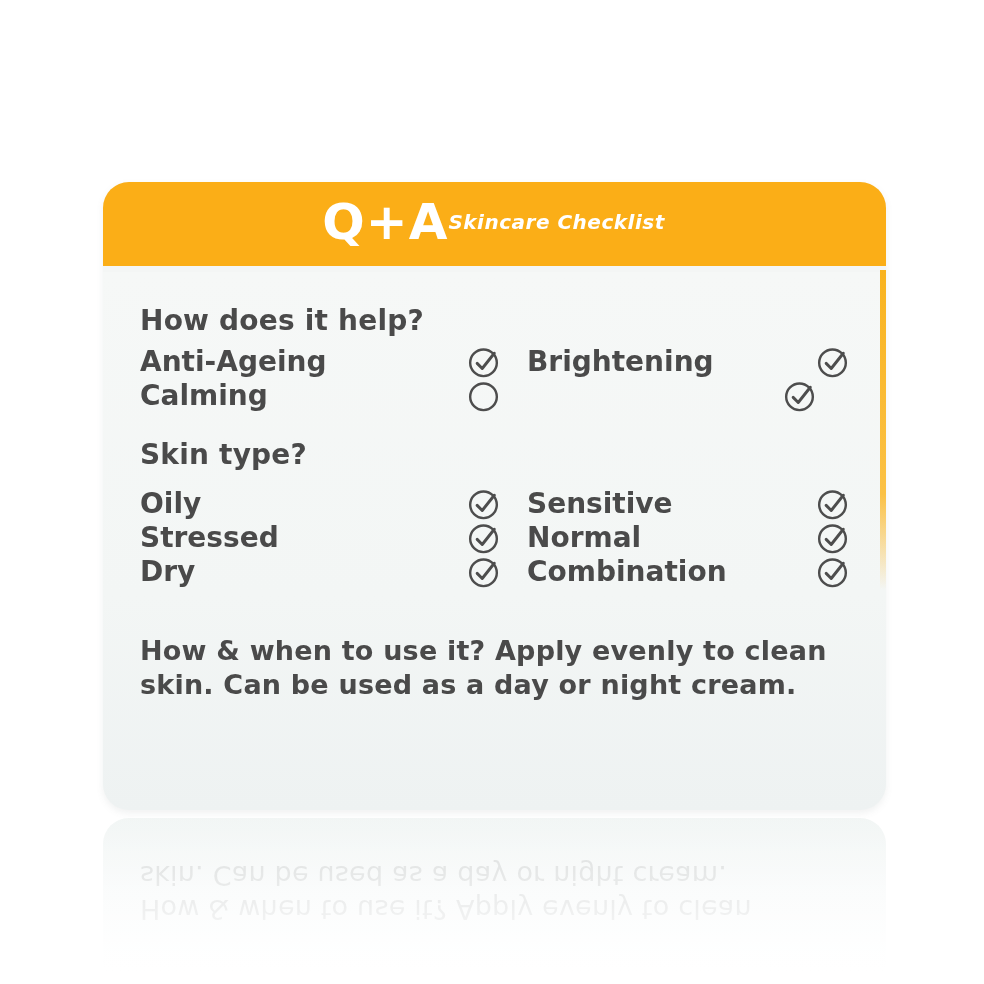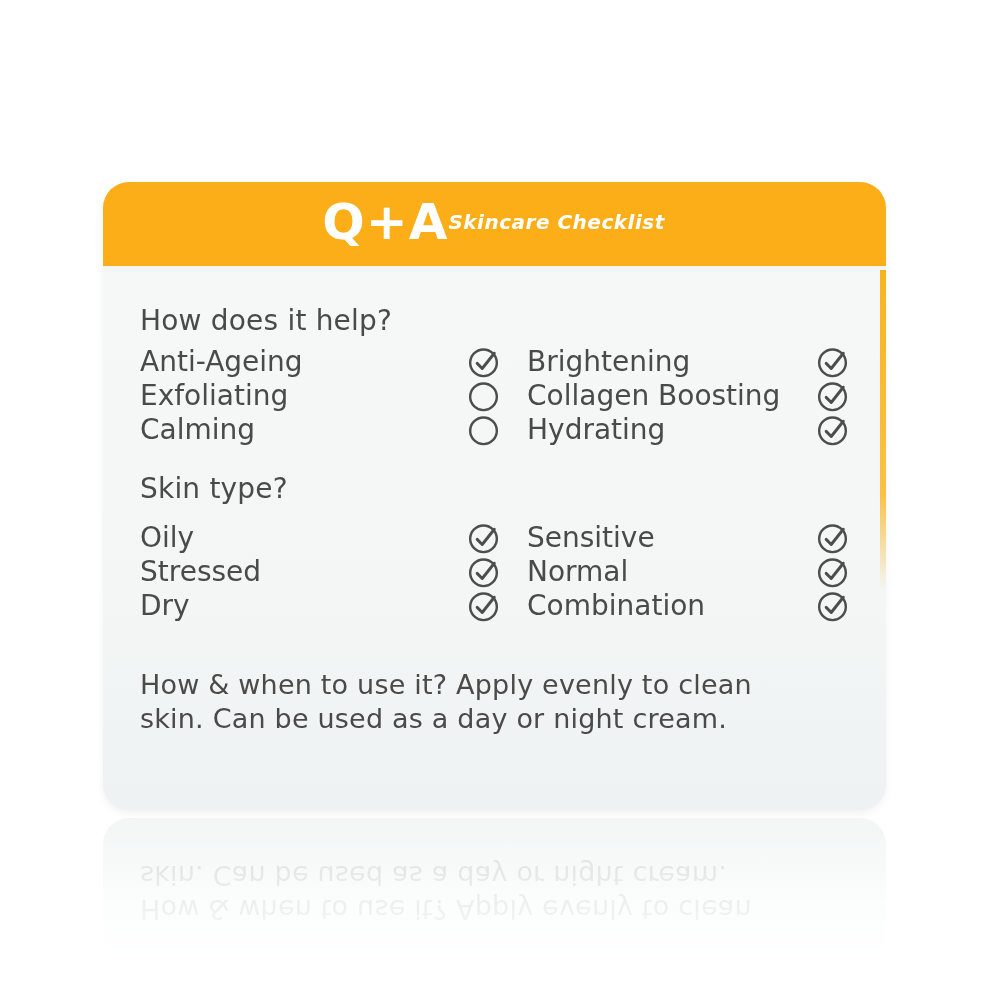--- a/index.html
+++ b/index.html
@@ -47,20 +47,21 @@
     background: linear-gradient(180deg, #f9b31f 0%, #fbc145 70%, rgba(251,193,69,0) 100%);
   }
 
   
   .card-body {
     position: absolute;
     left: 0; top: 90px; right: 0; bottom: 0;
     padding: 0 37px;
     border-radius: 0 0 26px 26px;
     background: linear-gradient(180deg, #f6f8f7 0%, #f3f6f5 60%, #eef2f2 100%);
+    font-weight: bold;
   }
   .section-heading {
     font-size: 28px;
     line-height: 30px;
     letter-spacing: 0.2px;
   }
   .heading-help { margin-top: 34px; }
   .heading-skin { margin-top: 28px; }
   .rows { margin-top: 8px; }
   .rows-skin { margin-top: 16px; }
@@ -140,44 +141,27 @@
         </span>
         <span class="item-label">Brightening</span>
         <span class="icon-cell right">
           <svg class="check-icon" viewBox="0 0 26 26">
               <circle cx="13" cy="14" r="10.5"></circle>
               <polyline class="tick" points="8,14.5 12,18.5 21.5,6.5"></polyline>
             </svg>
         </span>
       </div>
       <div class="check-row">
-        <span class="item-label">Exfoliating</span>
+        <span class="item-label">Calming</span>
         <span class="icon-cell">
           <svg class="check-icon unchecked" viewBox="0 0 26 26">
               <circle cx="13" cy="14" r="10.5"></circle>
               <polyline class="tick" points="8,14.5 12,18.5 21.5,6.5"></polyline>
             </svg>
         </span>
-        <span class="item-label">Collagen Boosting</span>
-        <span class="icon-cell right">
-          <svg class="check-icon" viewBox="0 0 26 26">
-              <circle cx="13" cy="14" r="10.5"></circle>
-              <polyline class="tick" points="8,14.5 12,18.5 21.5,6.5"></polyline>
-            </svg>
-        </span>
-      </div>
-      <div class="check-row">
-        <span class="item-label">Calming</span>
-        <span class="icon-cell">
-          <svg class="check-icon unchecked" viewBox="0 0 26 26">
-              <circle cx="13" cy="14" r="10.5"></circle>
-              <polyline class="tick" points="8,14.5 12,18.5 21.5,6.5"></polyline>
-            </svg>
-        </span>
-        <span class="item-label">Hydrating</span>
         <span class="icon-cell right">
           <svg class="check-icon" viewBox="0 0 26 26">
               <circle cx="13" cy="14" r="10.5"></circle>
               <polyline class="tick" points="8,14.5 12,18.5 21.5,6.5"></polyline>
             </svg>
         </span>
       </div>
     </div>
 
     <div class="section-heading heading-skin">Skin type?</div>

